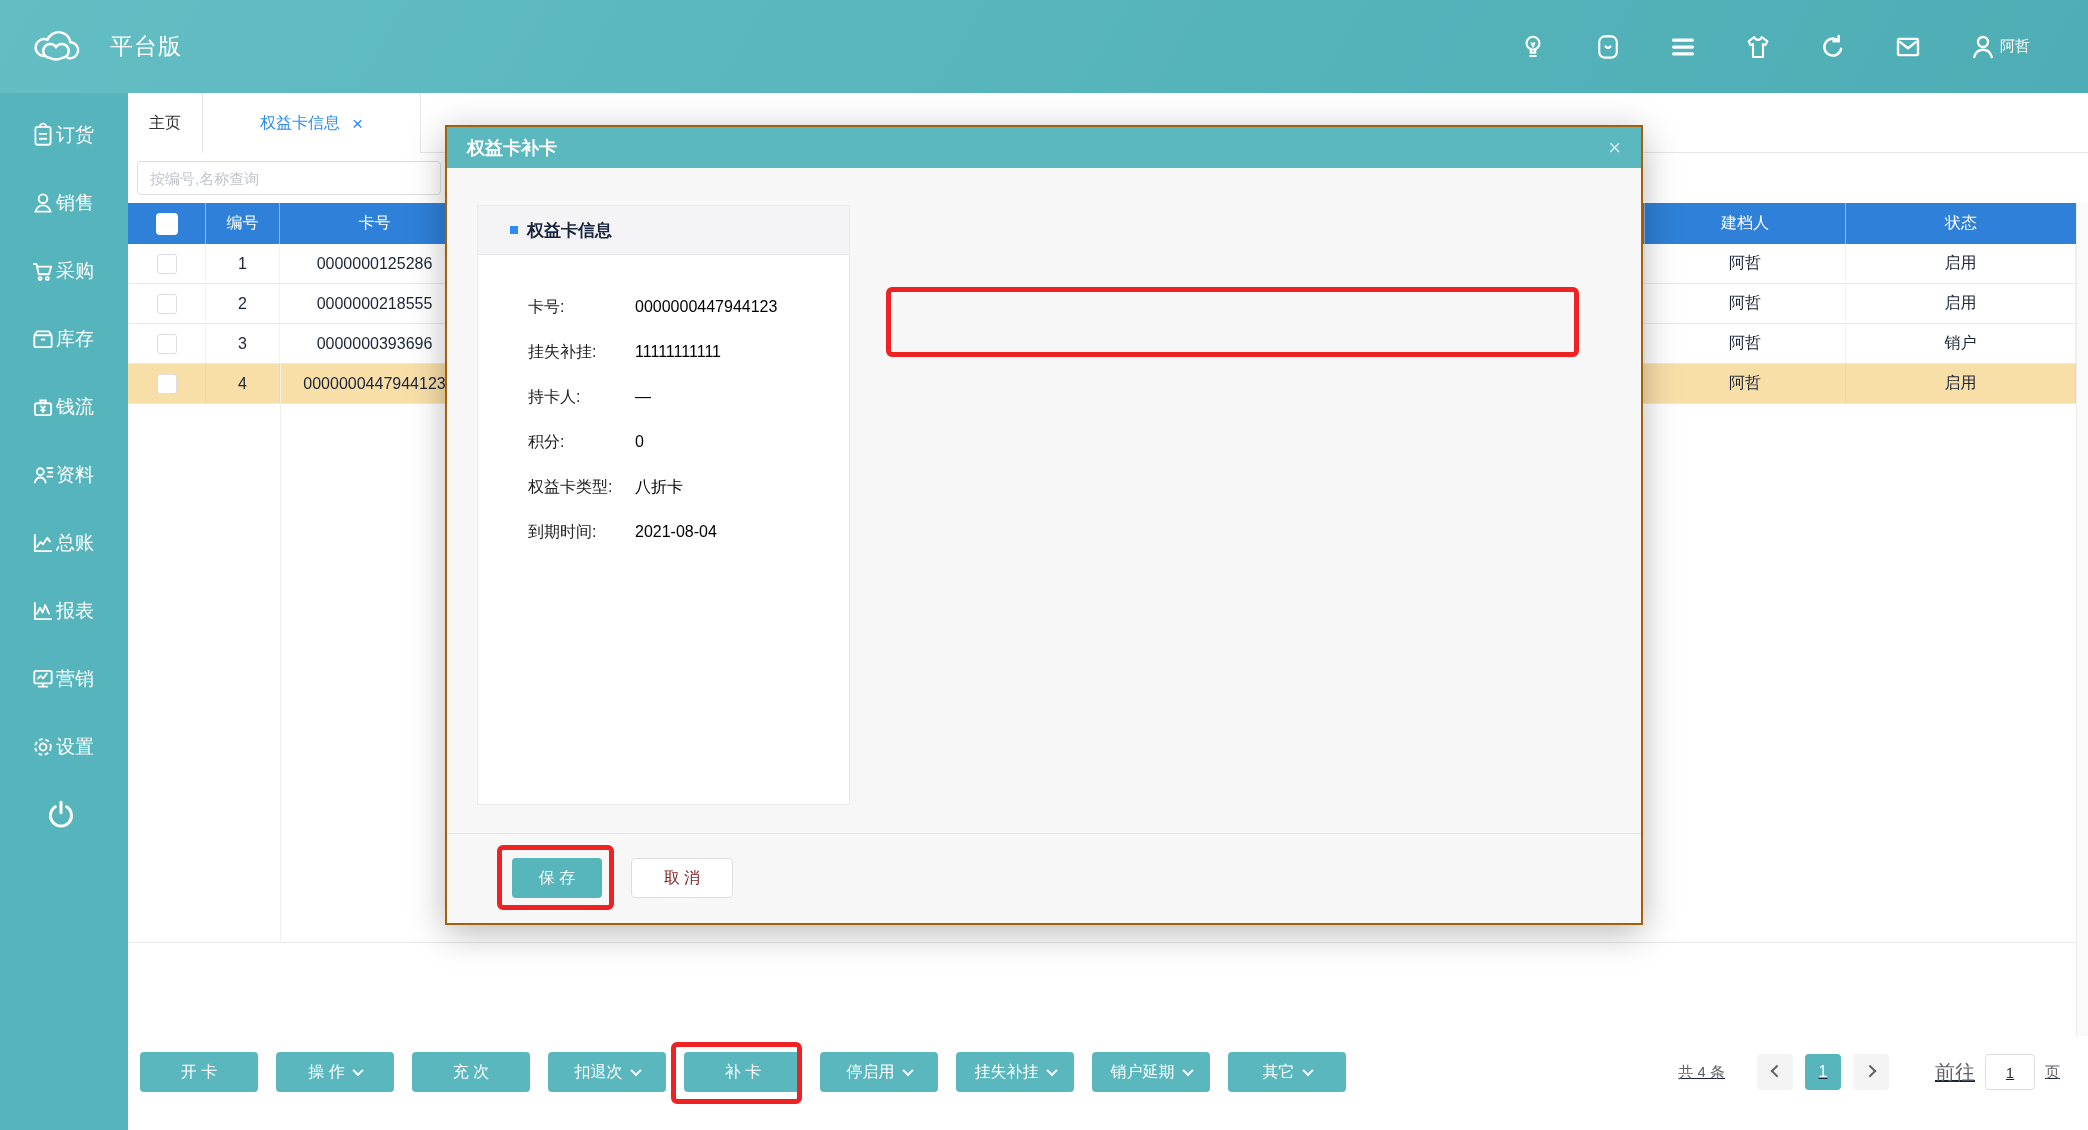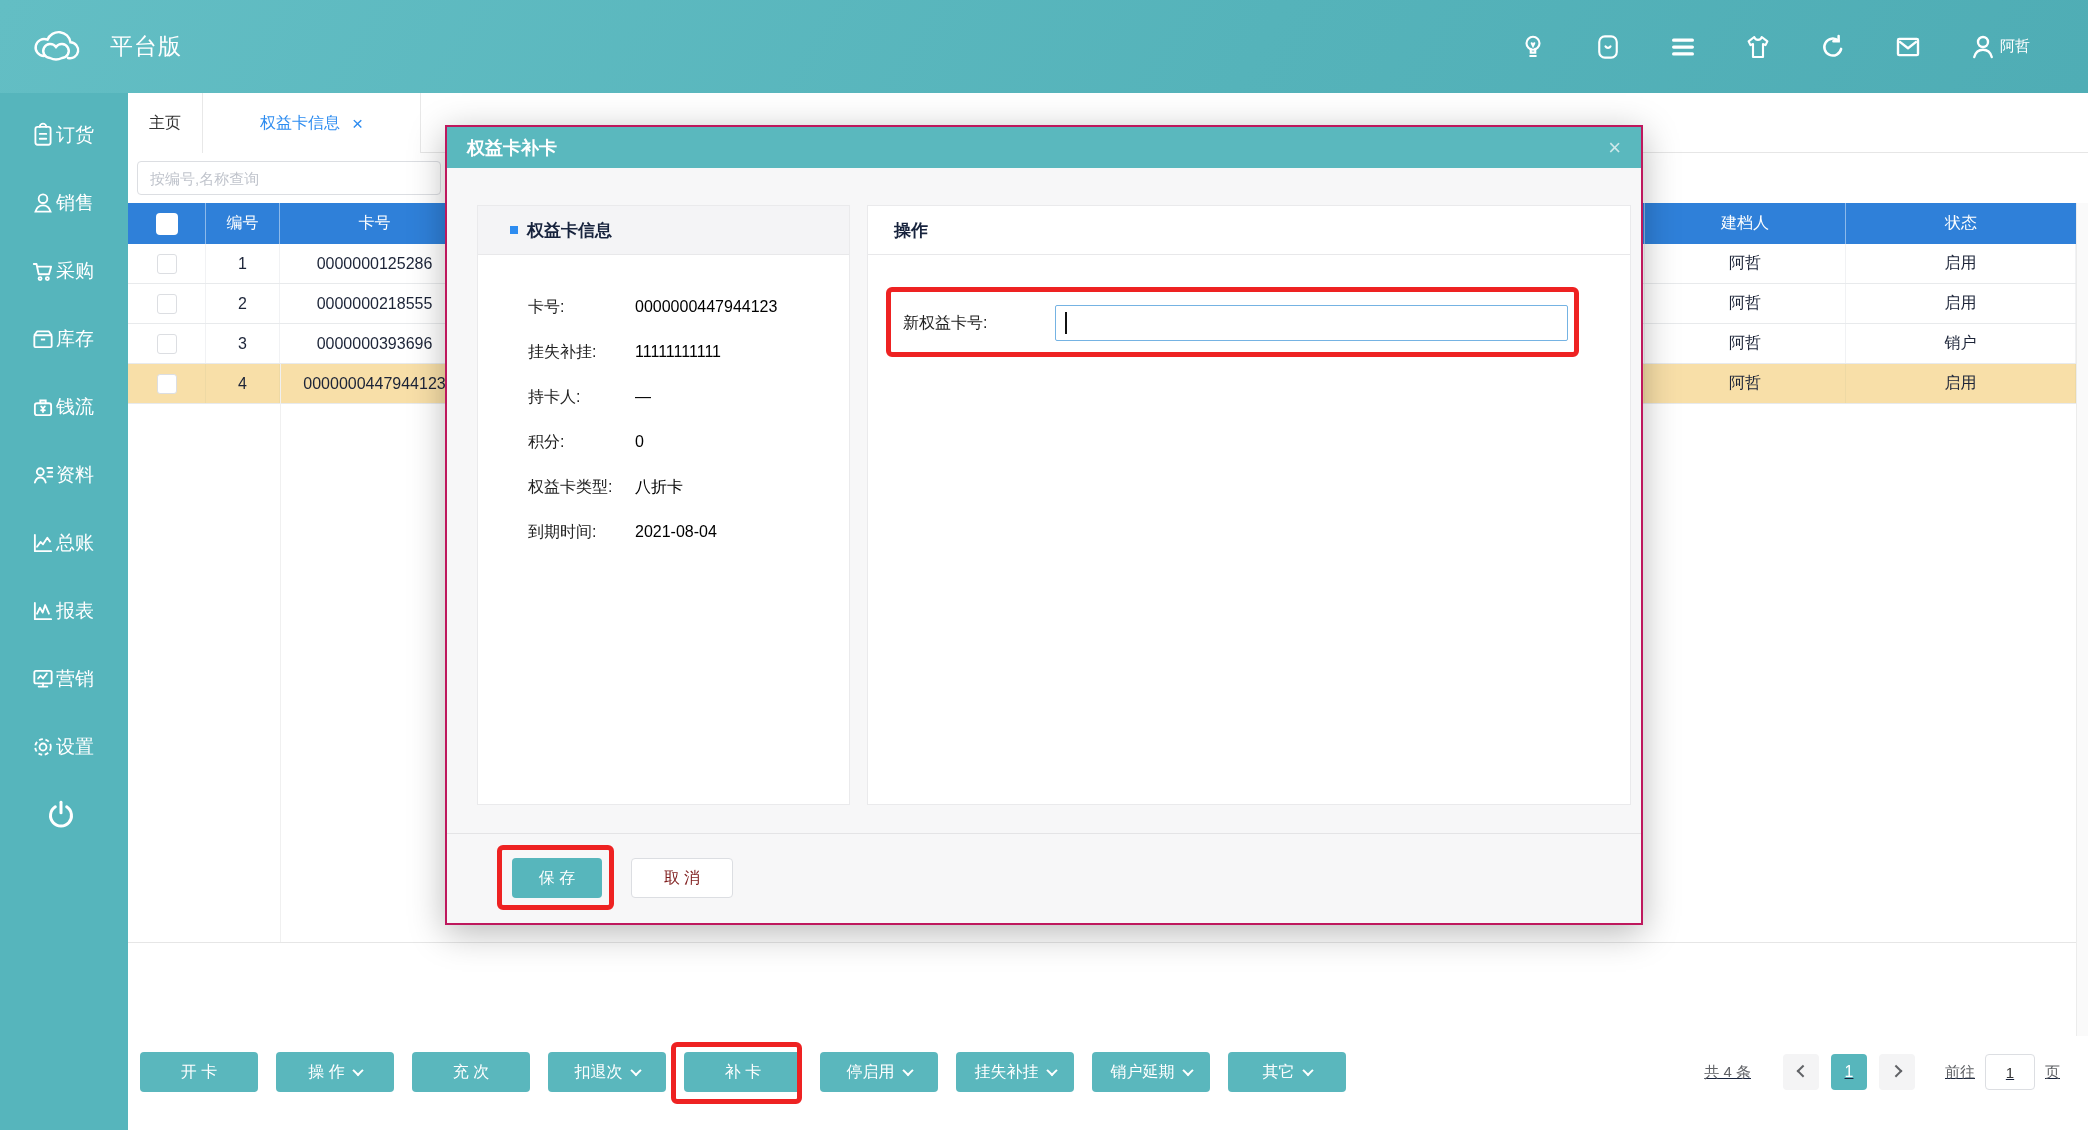--- a/index.html
+++ b/index.html
@@ -79,29 +79,29 @@
   .pager { position:absolute; right:28px; top:16px; height:40px; display:flex;
            align-items:center;text-decoration:underline; }
   .pg-total { font-size:15px; color:#606266; margin-right:26px; }
   .pg-btn { width:36px; height:36px; background:#f4f4f5; border-radius:4px; display:flex;
             align-items:center; justify-content:center; cursor:pointer; margin:0 6px; }
   .pg-btn.cur { background:#57b6bc; color:#fff; font-size:16px; }
   .chev-l { width:9px; height:9px; border-left:2px solid #606266; border-top:2px solid #606266;
             transform:rotate(-45deg) translateX(2px); }
   .chev-r { width:9px; height:9px; border-right:2px solid #606266; border-top:2px solid #606266;
             transform:rotate(45deg) translateX(-2px); }
-  .pg-goto { font-size:15px; color:#606266; margin-left:24px; }
+  .pg-goto { font-size:20px; color:#606266; margin-left:40px; }
   .pg-input { width:50px; height:36px; border:1px solid #dcdee2; border-radius:4px;
               text-align:center; font-size:15px; color:#333; margin:0 10px; outline:none;
               font-family:inherit; }
   .pg-unit { font-size:15px; color:#606266; }
 
   
   .modal { position:absolute; left:445px; top:125px; width:1198px; height:800px;
-           background:#f7f7f8; border:2px solid #be185d; z-index:20;
+           background:#f7f7f8; border:2px solid #a16207; z-index:20;
            box-shadow:0 8px 34px rgba(0,0,0,.28); }
   .modal-head { height:41px; background:#5ab8be; display:flex; align-items:center;
                 padding:0 20px; }
   .modal-title { color:#fff; font-size:18px; font-weight:bold; }
   .modal-close { margin-left:auto; color:#cfe9ea; font-size:22px; line-height:1;
                  cursor:pointer; }
   .modal-body { position:relative; height:100%; }
 
   .info-panel { position:absolute; left:30px; top:37px; width:373px; height:600px;
                 background:#fff; border:1px solid #eaeaec; }
@@ -469,32 +469,20 @@
             <span class="f-label">权益卡类型:</span>
             <span class="f-value">八折卡</span>
           </div>
         <div class="frow">
             <span class="f-label">到期时间:</span>
             <span class="f-value">2021-08-04</span>
           </div>
       </div>
     </div>
 
-    <div class="action-panel">
-      <div class="action-head">
-        <span>操作</span>
-      </div>
-      <div class="newcard-row">
-        <span class="nc-label">新权益卡号:</span>
-        <span class="nc-inputwrap">
-          <input class="nc-input" type="text" value="" style="">
-          <span class="caret"></span>
-        </span>
-      </div>
-    </div>
 
     <div class="modal-divider"></div>
     <button class="save-btn">保  存</button>
     <button class="cancel-btn">取  消</button>
   </div>
 </div>
 
 <div class="redbox red-input"></div>
 <div class="redbox red-save"></div>
 <div class="redbox red-card"></div>

